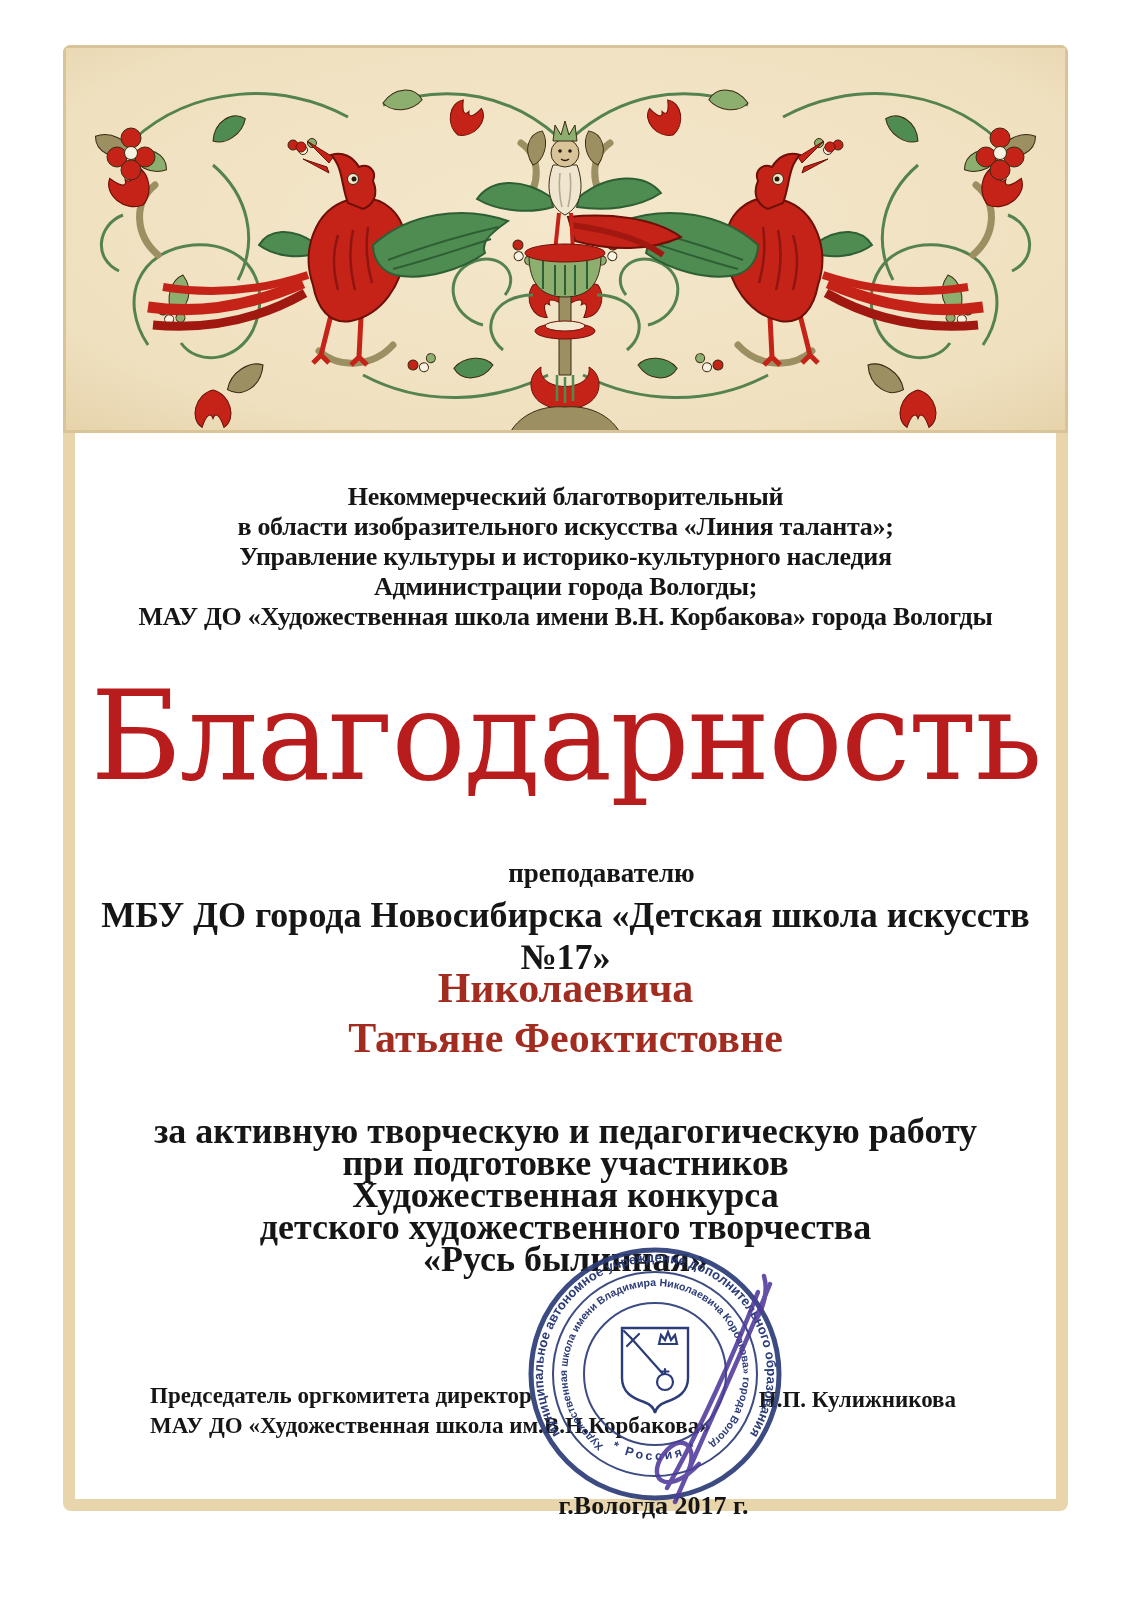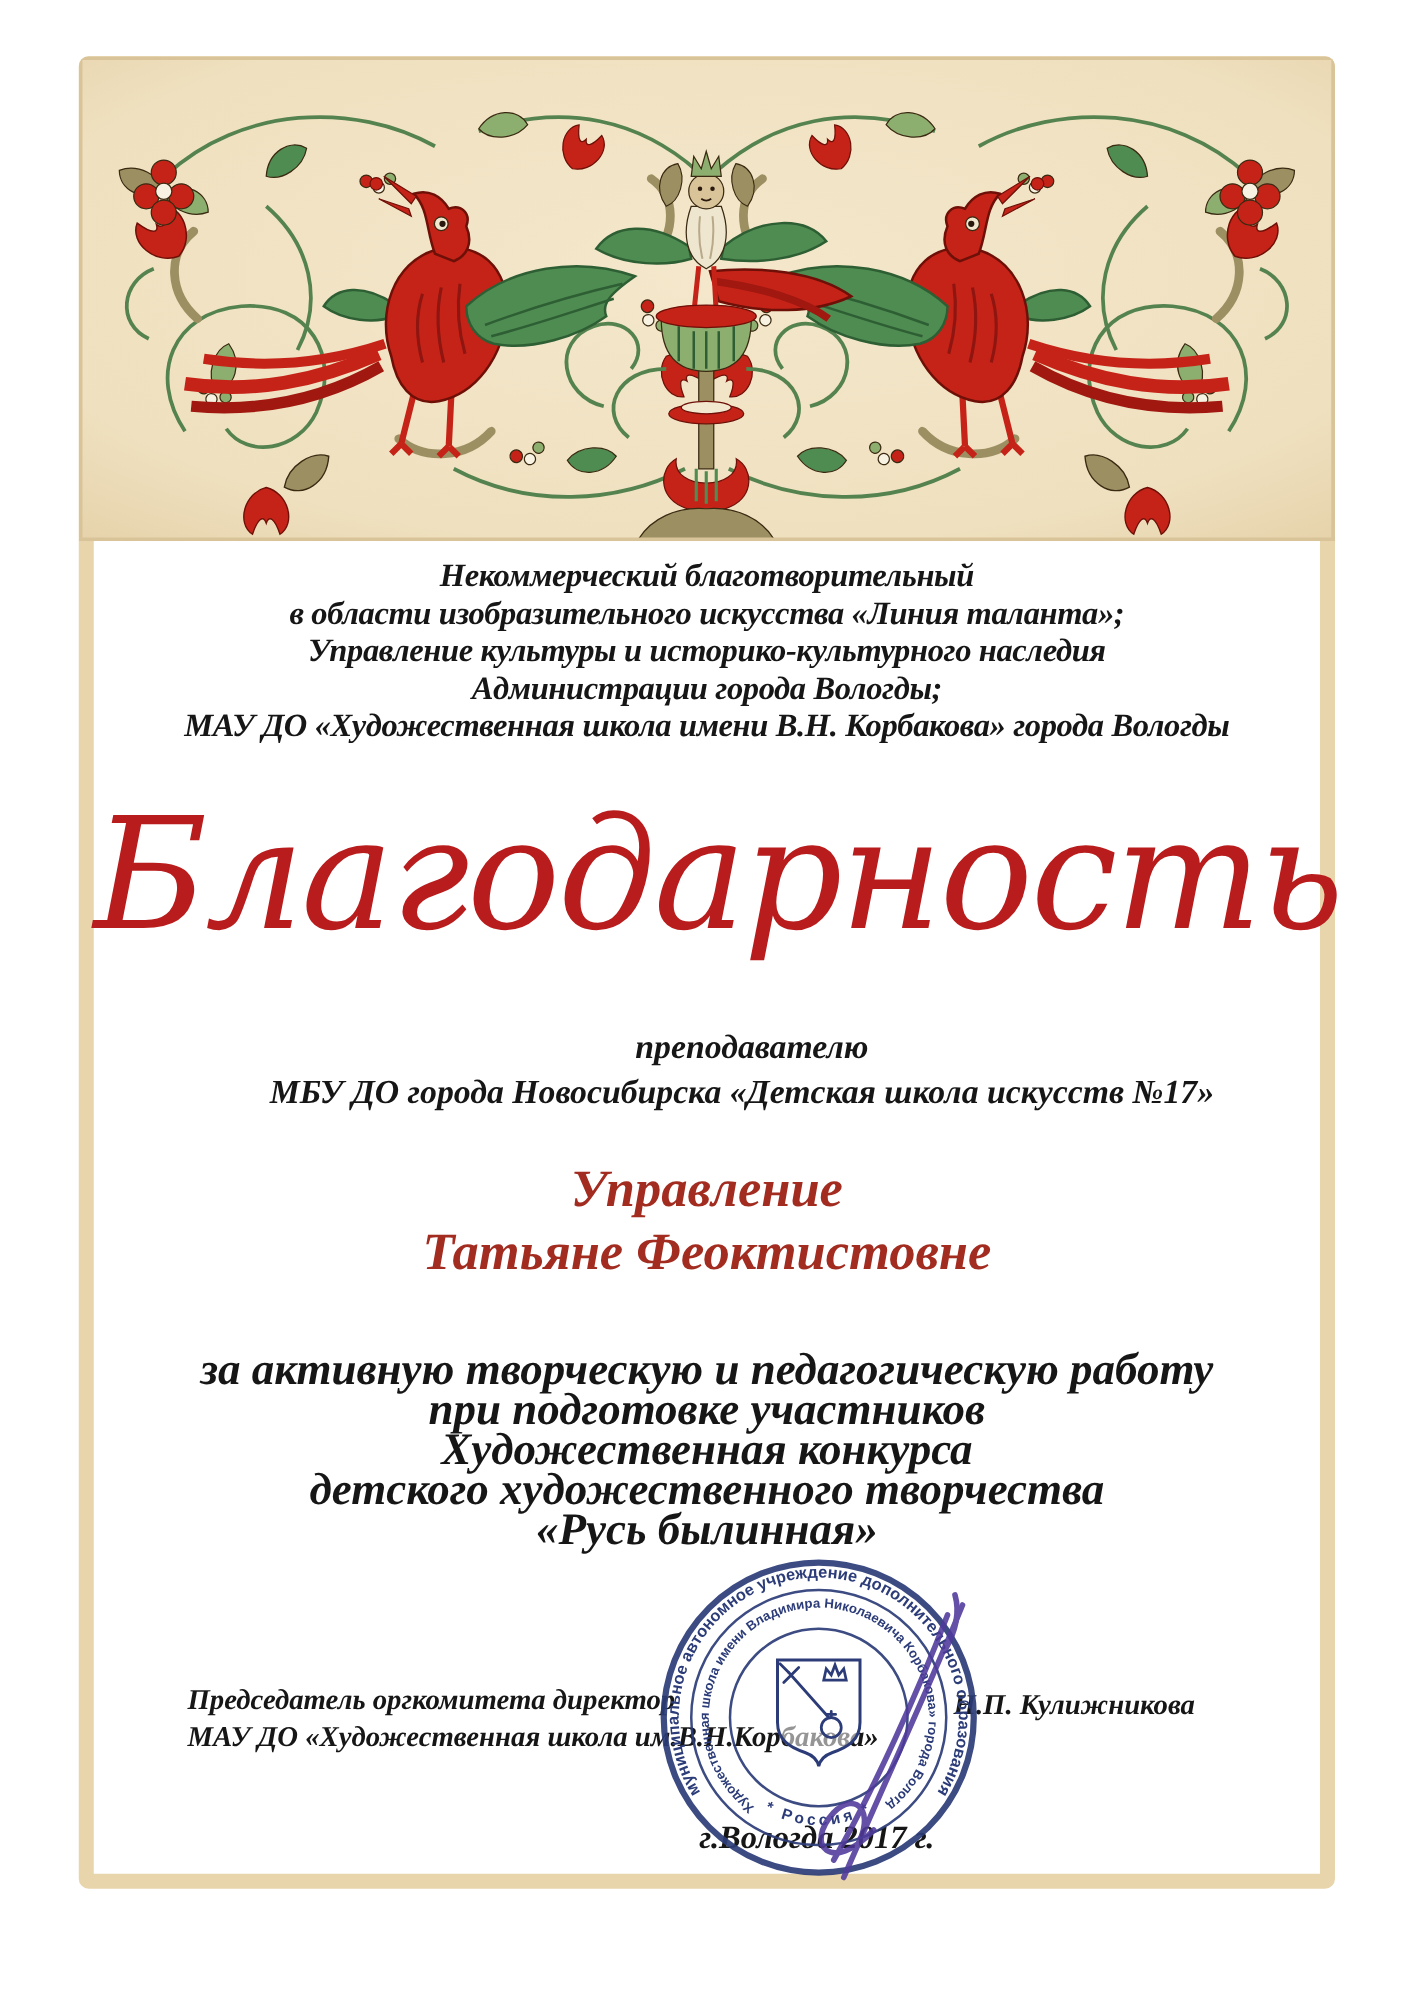--- a/index.html
+++ b/index.html
@@ -3,26 +3,26 @@
 <meta charset="utf-8">
 <style>
   html,body{margin:0;padding:0;background:#ffffff;}
   .page{position:relative;width:1131px;height:1600px;background:#ffffff;overflow:hidden;
         font-family:"Liberation Serif", serif;color:#161616;}
   .frame{position:absolute;left:63px;top:45px;width:1005px;height:1466px;
          border:12px solid #E8D5AC;border-radius:8px;box-sizing:border-box;background:#ffffff;}
   .banner{position:absolute;left:-12px;top:-12px;width:1005px;height:388px;
           border-radius:8px 8px 0 0;overflow:hidden;}
   .banner svg{display:block;width:100%;height:100%;}
-  .tblock{position:absolute;left:0;width:981px;text-align:center;font-style:italic;font-weight:bold;}
+  .tblock{position:absolute;left:0;width:981px;text-align:center;font-weight:bold;margin-top:36px;}
   .org{top:389px;font-size:26px;line-height:30px;letter-spacing:-0.3px;}
   .title{top:566px;font-weight:normal;font-family:"DejaVu Serif", serif;
          font-size:124px;line-height:1.25;color:#b91c1c;white-space:nowrap;letter-spacing:-2px;}
   .role{top:765px;font-size:27px;padding-left:36px;}
-  .school{top:801px;font-size:27px;padding-left:28px;}
+  .school{top:801px;font-size:36px;}
   .name{top:870px;font-size:42px;line-height:50px;color:#A32C20;}
   .bodyb{top:1022px;font-size:36px;line-height:32px;}
   .sigleft{top:1288px;left:75px;width:640px;text-align:left;font-size:23px;line-height:30px;}
   .sigright{top:1294px;left:auto;right:100px;width:auto;font-size:23px;}
   .footer{top:1398px;font-size:26px;transform:translateX(88px);}
   .stamp{position:absolute;left:515px;top:1234px;width:280px;height:280px;z-index:5;}
   .stamp svg{display:block;width:280px;height:280px;}
 </style>
 </head>
 <body>
@@ -148,21 +148,21 @@
       <div>Управление культуры и историко-культурного наследия</div>
       <div>Администрации города Вологды;</div>
       <div>МАУ ДО «Художественная школа имени  В.Н. Корбакова» города Вологды</div>
     </div>
 
     <div class="tblock title">Благодарность</div>
 
     <div class="tblock role">преподавателю</div>
     <div class="tblock school">МБУ ДО города Новосибирска «Детская школа искусств №17»</div>
     <div class="tblock name">
-      <div>Управление</div>
+      <div>Николаевича</div>
       <div>Татьяне Феоктистовне</div>
     </div>
 
     <div class="tblock bodyb">
       <div>за активную творческую и педагогическую работу</div>
       <div>при подготовке  участников</div>
       <div>Художественная конкурса</div>
       <div>детского художественного творчества</div>
       <div>«Русь былинная»</div>
     </div>

